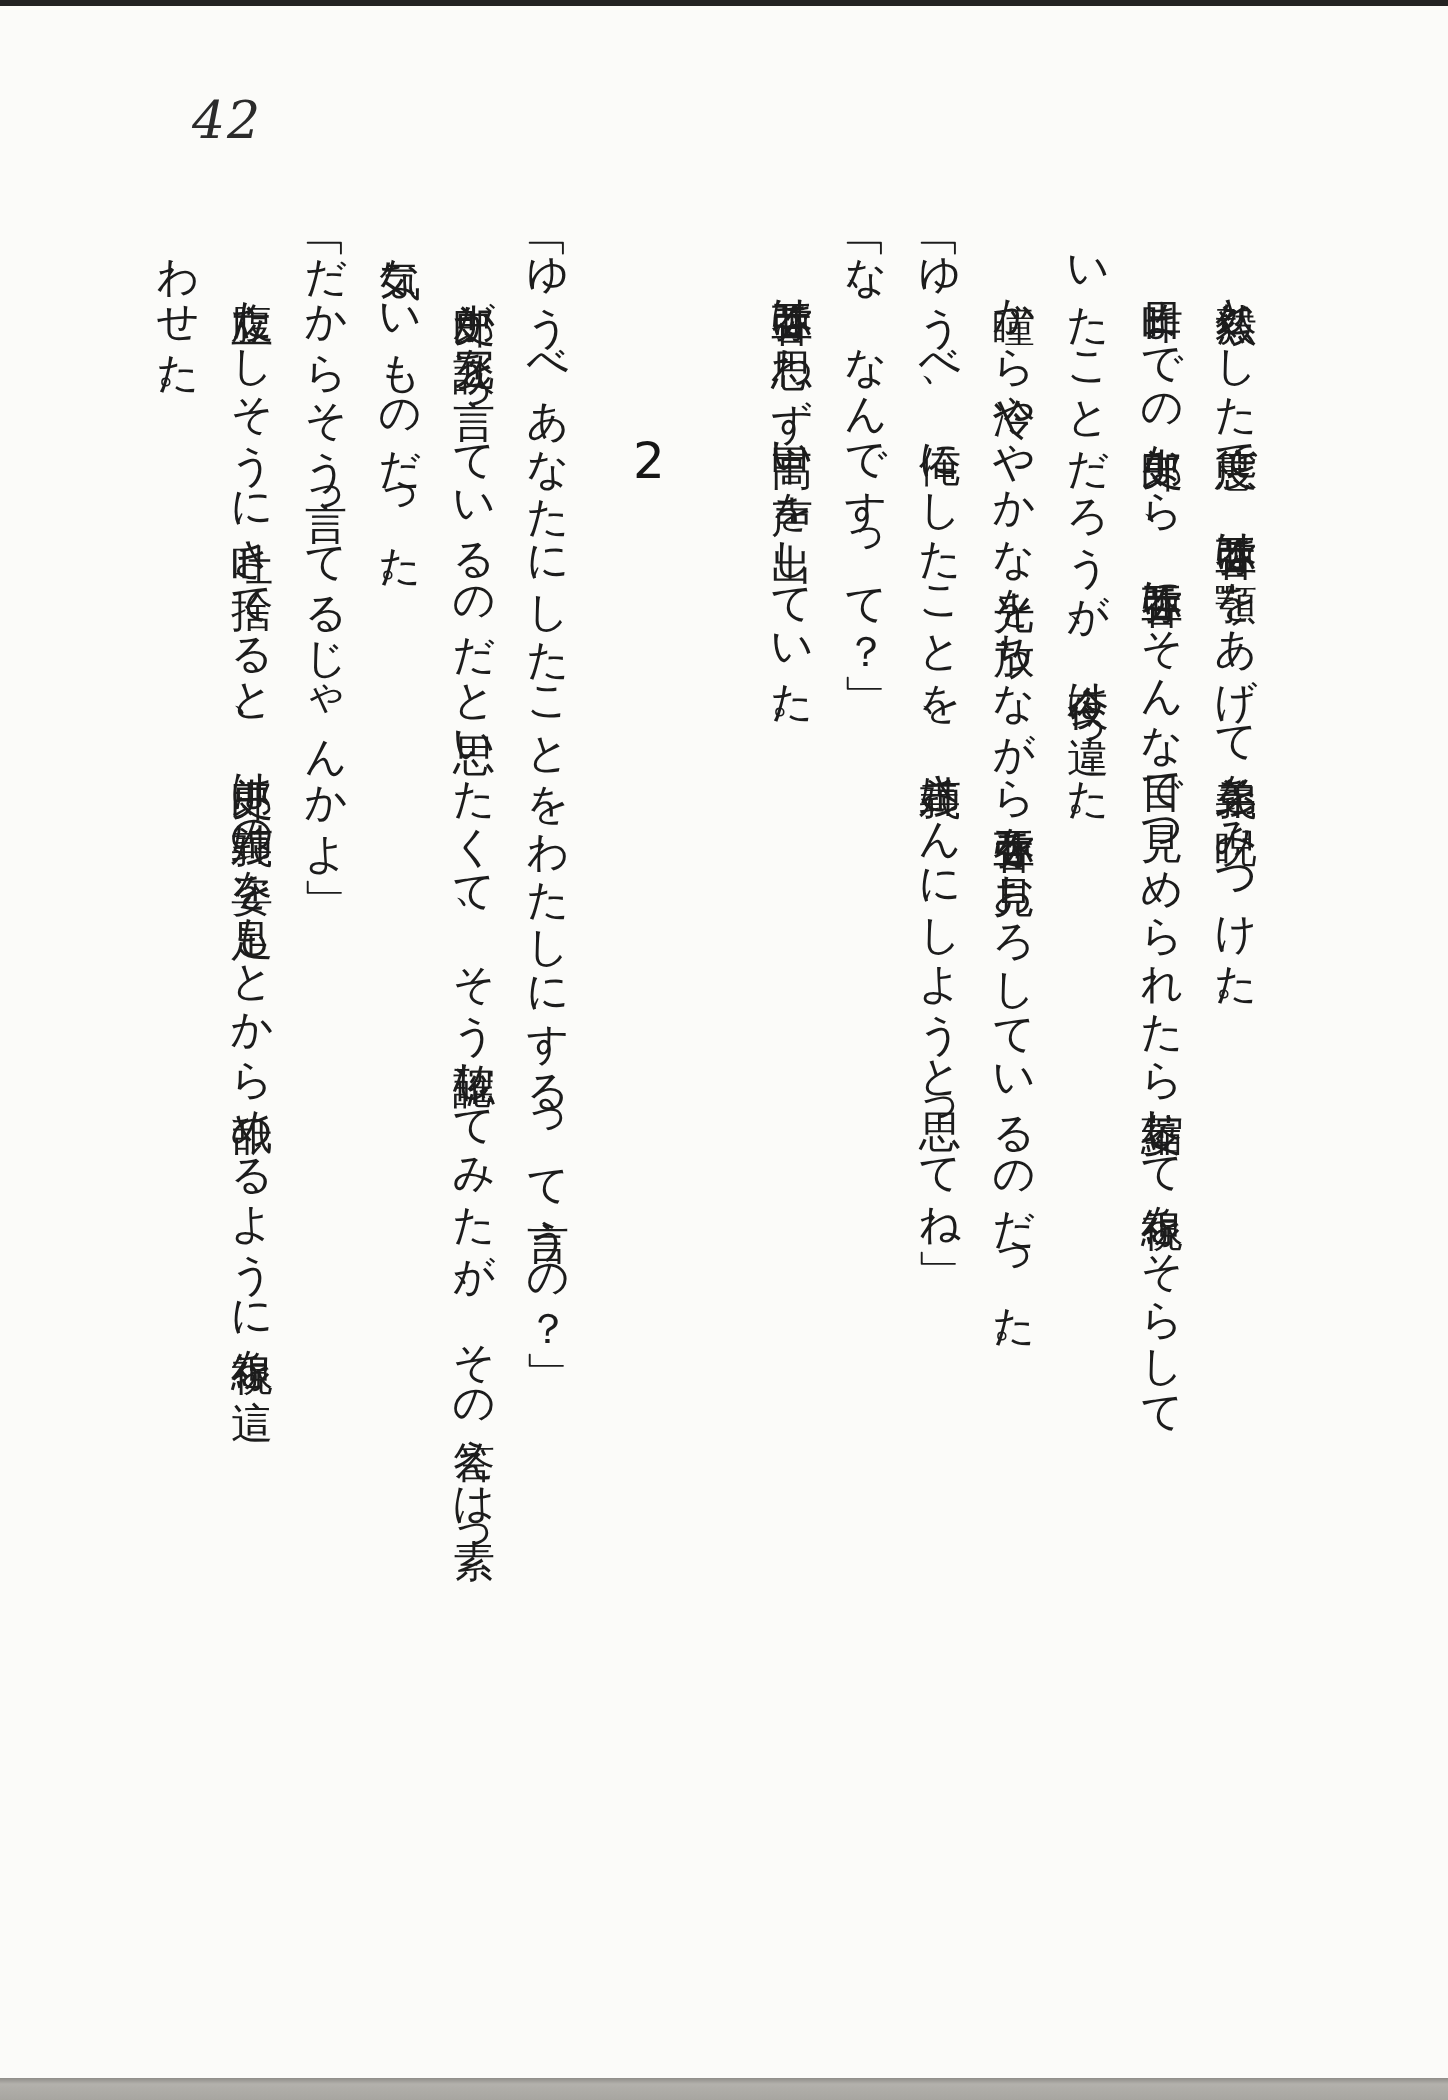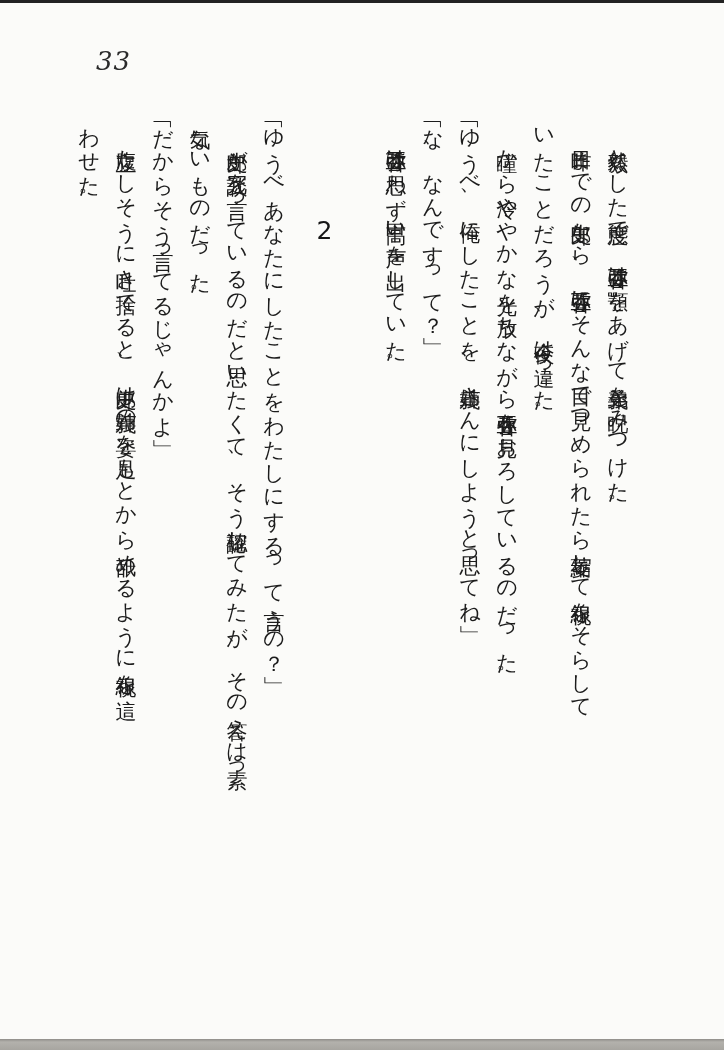--- a/index.html
+++ b/index.html
@@ -50,21 +50,21 @@
     white-space: nowrap;
   }
 </style>
 </head>
 <body>
 
 <div class="page">
 
   <div class="top-edge"></div>
 
-  <div class="page-number">33</div>
+  <div class="page-number">42</div>
 
   <div class="text-area">
     <div class="col indent">毅然とした態度で、亜弥香は顎をあげて義弟を睨みつけた。</div>
     <div class="col indent">昨日までの史郎なら、亜弥香にそんな目で見つめられたら萎縮して視線をそらして</div>
     <div class="col">いたことだろうが、今夜は違った。</div>
     <div class="col indent">瞳から冷ややかな光を放ちながら亜弥香を見おろしているのだった。</div>
     <div class="col">「ゆうべ、俺にしたことを、義姉さんにしようと思ってね」</div>
     <div class="col">「な、なんですって？」</div>
     <div class="col indent">亜弥香は思わず甲高い声を出していた。</div>
 

